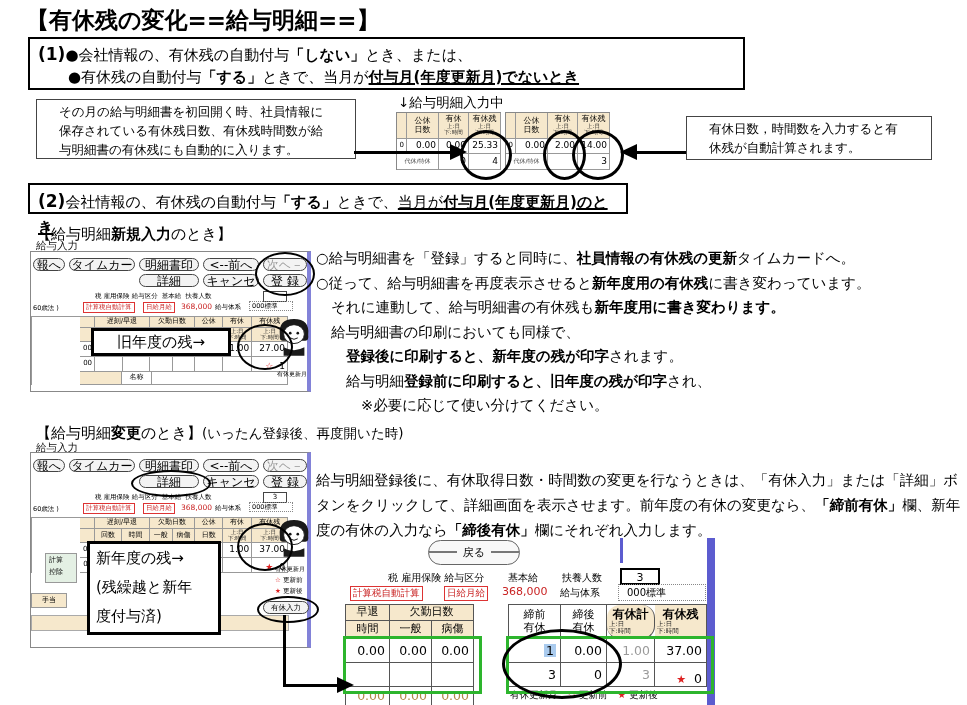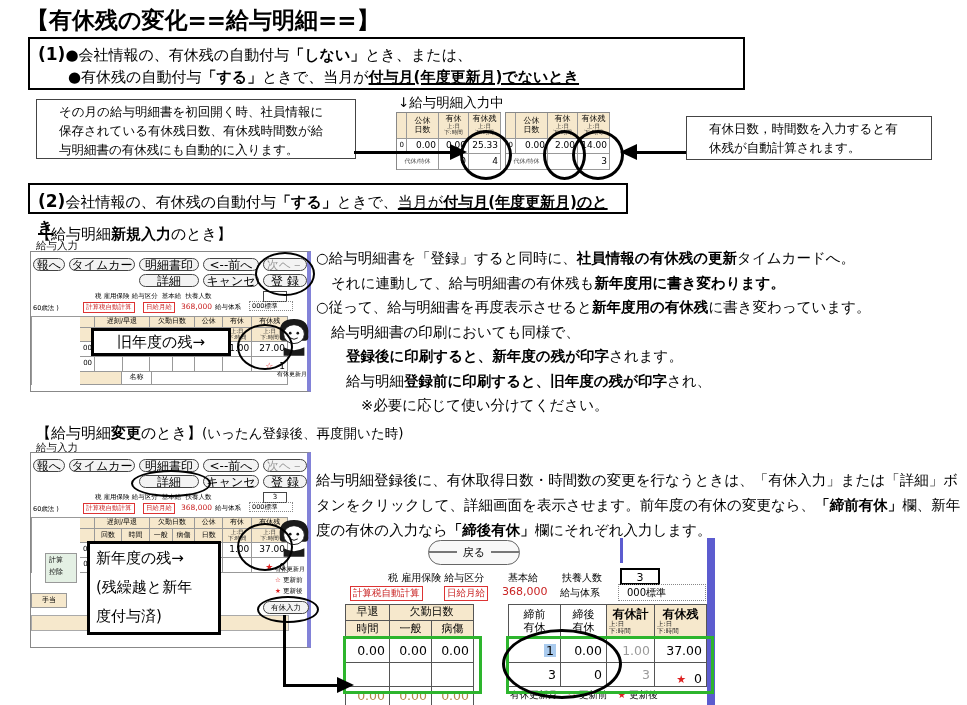--- a/index.html
+++ b/index.html
@@ -236,22 +236,22 @@
         <circle cx="22" cy="18" r="1.4" fill="#111"></circle>
         <path d="M14 23 Q18 26 22 23" stroke="#111" stroke-width="1" fill="none"></path>
         <path d="M7 33 Q18 39 29 33 L29 42 L7 42 Z" fill="#1a1a1a"></path>
       </svg>
     </div>
     <div class="abs" style="left:246px;top:118px;font-size:6px;">有休更新月</div>
   </div>
 
   <div class="abs" style="left:316px;top:246px;width:648px;font-size:14.5px;line-height:24.5px;">
     <div><span>○給与明細書を「登録」すると同時に、</span><span class="b">社員情報の有休残の更新</span><span>タイムカードへ。</span></div>
+    <div><span>○従って、給与明細書を再度表示させると</span><span class="b">新年度用の有休残</span><span>に書き変わっています。</span></div>
     <div style="padding-left:15px;"><span>それに連動して、給与明細書の有休残も</span><span class="b">新年度用に書き変わります。</span></div>
-    <div><span>○従って、給与明細書を再度表示させると</span><span class="b">新年度用の有休残</span><span>に書き変わっています。</span></div>
     <div style="padding-left:15px;"><span>給与明細書の印刷においても同様で、</span></div>
     <div style="padding-left:30px;"><span class="b">登録後に印刷すると、新年度の残が印字</span><span>されます。</span></div>
     <div style="padding-left:30px;"><span>給与明細</span><span class="b">登録前に印刷すると、旧年度の残が印字</span><span>され、</span></div>
     <div style="padding-left:45px;"><span>※必要に応じて使い分けてください。</span></div>
   </div>
 
   <div class="abs" style="left:36px;top:424px;font-size:15px;">
     <span>【給与明細</span><span class="b">変更</span><span>のとき】</span><span style="font-size:13.5px;">(いったん登録後、再度開いた時)</span>
   </div>
 
@@ -414,21 +414,21 @@
   <div class="dtable" style="left:508px;top:604px;">
     <div class="drow" style="height:34px;">
       <div class="dc" style="width:52px;">
           <span>締前</span>
           <span>有休</span>
         </div>
       <div class="dc" style="width:46px;">
           <span>締後</span>
           <span>有休</span>
         </div>
-      <div class="dc tan" style="width:48px;">
+      <div class="dc tan" style="width:48px;border-radius:13px;">
           <span style="font-size:12px;font-weight:bold;">有休計</span>
           <span class="sub5" style="font-size:6.5px;align-self:flex-start;padding-left:2px;">上:日</span>
           <span class="sub5" style="font-size:6.5px;align-self:flex-start;padding-left:2px;">下:時間</span>
         </div>
       <div class="dc tan" style="width:52px;">
           <span style="font-size:12px;font-weight:bold;">有休残</span>
           <span class="sub5" style="font-size:6.5px;align-self:flex-start;padding-left:2px;">上:日</span>
           <span class="sub5" style="font-size:6.5px;align-self:flex-start;padding-left:2px;">下:時間</span>
         </div>
     </div>

